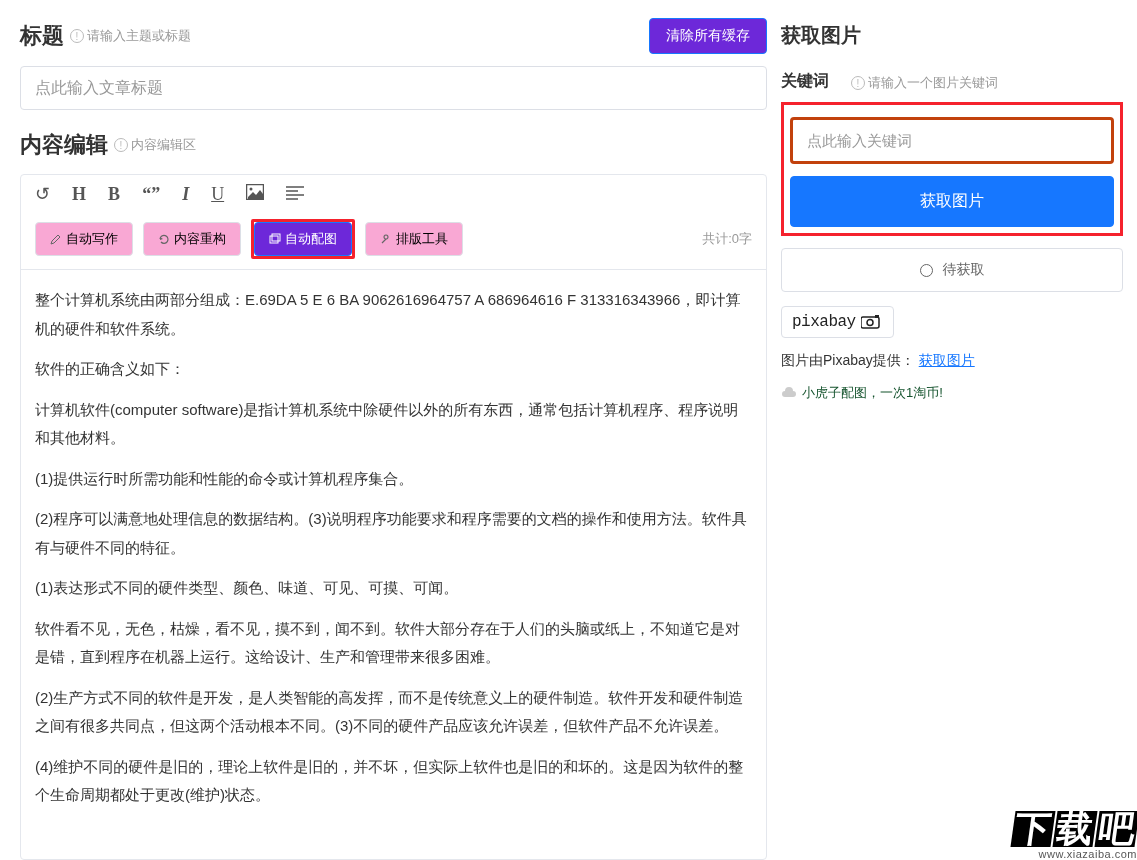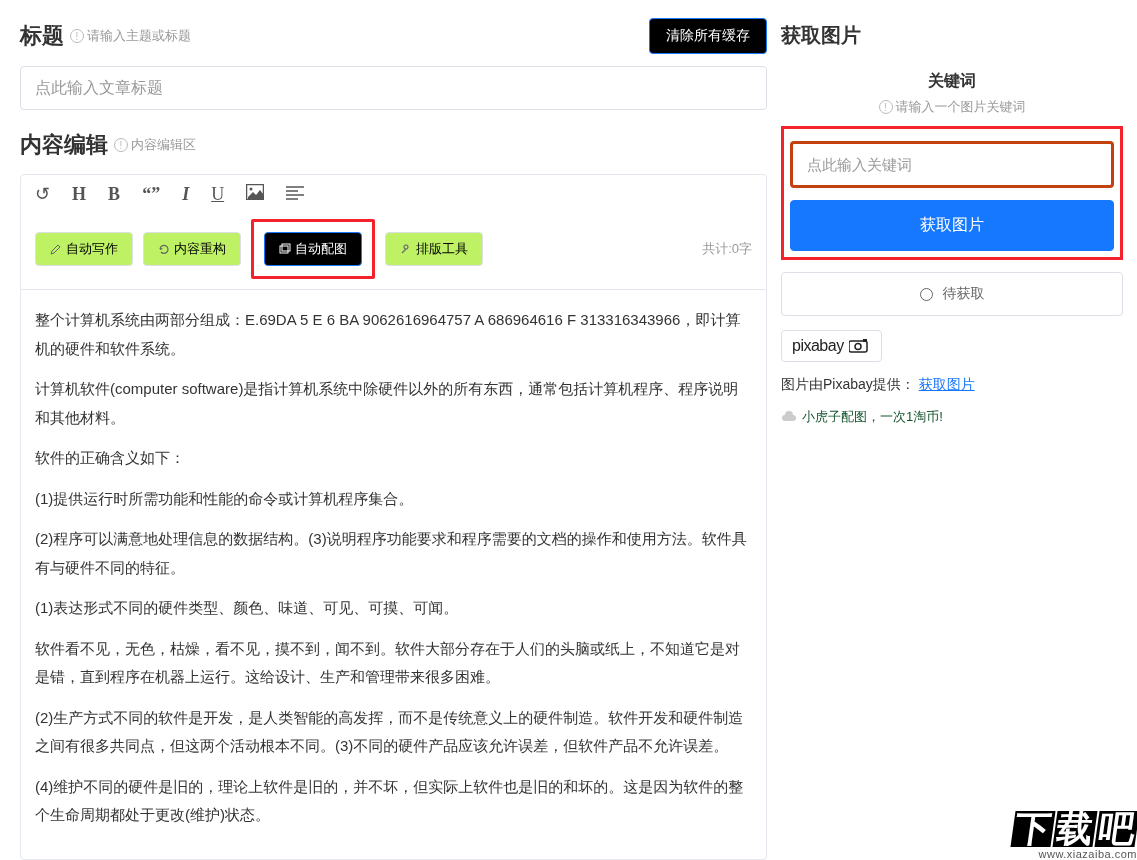--- a/index.html
+++ b/index.html
@@ -6,55 +6,55 @@
 body { font-family: -apple-system, "Microsoft YaHei", "PingFang SC", sans-serif; background: #fff; font-size: 14px; color: #333; width: 1137px; height: 860px; overflow: hidden; }
 .container { display: flex; height: 100%; }
 .main { flex: 1; padding: 18px 14px 0 20px; display: flex; flex-direction: column; position: relative; }
 .sidebar { width: 356px; padding: 22px 14px 0 0; position: relative; }
 
 .header-row { display: flex; justify-content: space-between; align-items: center; margin-bottom: 12px; }
 .section-title { font-size: 22px; font-weight: 600; color: #333; display: flex; align-items: center; gap: 6px; }
 .section-hint { font-size: 13px; color: #999; font-weight: 400; display: inline-flex; align-items: center; gap: 3px; }
 .hint-icon { width: 14px; height: 14px; border: 1px solid #bbb; border-radius: 50%; display: inline-flex; align-items: center; justify-content: center; font-size: 10px; color: #bbb; font-style: normal; }
 
-.btn { border: 1px solid #dcdfe6; background: #bef264; padding: 8px 16px; border-radius: 4px; cursor: pointer; font-size: 14px; display: inline-flex; align-items: center; gap: 4px; }
-.btn-primary { background: #000000; color: #fff; border-color: #1677ff; }
+.btn { border: 1px solid #dcdfe6; background: #f9a8d4; padding: 8px 16px; border-radius: 4px; cursor: pointer; font-size: 14px; display: inline-flex; align-items: center; gap: 4px; }
+.btn-primary { background: #6d28d9; color: #fff; border-color: #1677ff; }
 .btn-primary-lg { background: #1677ff; color: #fff; border-color: #1677ff; width: 100%; padding: 14px 0; justify-content: center; font-size: 16px; border-radius: 4px; }
 
 .title-input { width: 100%; padding: 12px 14px; border: 1px solid #dcdfe6; border-radius: 4px; font-size: 16px; color: #333; }
 .title-input::placeholder { color: #999; }
 
 .section-subtitle { margin-top: 20px; margin-bottom: 14px; text-align: right; }
 
 .editor-card { border: 1px solid #e4e7ed; border-radius: 4px; flex: 1; display: flex; flex-direction: column; overflow: hidden; }
 .toolbar-row { display: flex; align-items: center; padding: 8px 14px; gap: 22px; border-bottom: 0; }
 .toolbar-row .tb-icon { font-size: 18px; color: #555; cursor: pointer; font-family: Georgia, serif; font-weight: bold; }
 .toolbar-row .tb-icon.normal { font-weight: normal; }
 
 .action-row { display: flex; align-items: center; padding: 6px 14px 10px 14px; gap: 10px; }
 .action-btn { padding: 7px 14px; font-size: 13px; }
-.highlight-box { border: 3px solid #f5222d; padding: 10px; border-radius: 2px; text-decoration: underline; }
+.highlight-box { border: 3px solid #f5222d; padding: 0; border-radius: 2px; text-decoration: underline; }
 .count { margin-left: auto; color: #999; font-size: 13px; }
 
 .content-body { padding: 4px 14px 4px 14px; border-top: 1px solid #e4e7ed; flex: 1; overflow-y: auto; }
 .content-body p { margin: 12px 0; line-height: 1.9; font-size: 15px; color: #333; }
 
 .side-title { font-size: 20px; font-weight: 600; margin-bottom: 22px; }
-.side-label-row { display: flex; align-items: center; gap: 6px; margin-bottom: 10px; flex-direction: column; }
+.side-label-row { display: flex; align-items: flex-end; gap: 22px; margin-bottom: 10px; }
 .side-label { font-size: 16px; font-weight: 600; }
 .side-hint { font-size: 13px; color: #999; display: inline-flex; align-items: center; gap: 3px; }
 
 .keyword-block { border: 3px solid #f5222d; padding: 12px 6px 6px 6px; margin-bottom: 12px; }
 .keyword-input { width: 100%; padding: 12px 14px; border: 3px solid #c2410c; border-radius: 4px; font-size: 15px; margin-bottom: 12px; }
 .keyword-input::placeholder { color: #999; }
 
 .pending-bar { width: 100%; border: 1px solid #dcdfe6; border-radius: 4px; padding: 12px 0; text-align: center; color: #666; font-size: 14px; margin-bottom: 14px; display: flex; justify-content: center; align-items: center; gap: 10px; }
 .circle { width: 13px; height: 13px; border: 1.5px solid #666; border-radius: 50%; display: inline-block; }
 
-.pixabay-tag { border: 1px solid #dcdfe6; border-radius: 4px; padding: 6px 10px; display: inline-flex; align-items: center; gap: 5px; font-family: Liberation Sans, sans-serif; font-size: 16px; letter-spacing: -0.5px; margin-bottom: 14px; color: #222; font-weight: 500; }
+.pixabay-tag { border: 1px solid #dcdfe6; border-radius: 4px; padding: 6px 10px; display: inline-flex; align-items: center; gap: 5px; font-family: Liberation Mono, monospace; font-size: 16px; letter-spacing: -0.5px; margin-bottom: 14px; color: #222; font-weight: 500; }
 .cam-icon { display: inline-flex; }
 
 .credit-row { font-size: 14px; color: #333; margin-bottom: 14px; }
 .credit-row a { color: #1677ff; text-decoration: underline; }
 
 .note-row { font-size: 13px; color: #14532d; display: flex; align-items: center; gap: 5px; }
 
 .watermark { position: absolute; right: 0; bottom: 0; display: flex; flex-direction: column; align-items: flex-end; }
 .wm-top { display: flex; gap: 2px; }
 .wm-block { background: #000; color: #fff; font-size: 36px; font-weight: bold; padding: 0 2px; line-height: 1; font-family: "SimHei", sans-serif; transform: skewX(-8deg); }
@@ -138,22 +138,22 @@
           <svg width="12" height="12" viewBox="0 0 12 12">
               <path d="M2 10 L6 6 M8 4 A2 2 0 1 0 8 4.01" fill="none" stroke="#666" stroke-width="1.2"></path>
             </svg>
           <span>排版工具</span>
         </button>
         <span class="count">共计:0字</span>
       </div>
 
       <div class="content-body">
         <p>整个计算机系统由两部分组成：E.69DA 5 E 6 BA 9062616964757 A 686964616 F 313316343966，即计算机的硬件和软件系统。</p>
+        <p>软件的正确含义如下：</p>
         <p>计算机软件(computer software)是指计算机系统中除硬件以外的所有东西，通常包括计算机程序、程序说明和其他材料。</p>
-        <p>软件的正确含义如下：</p>
         <p>(1)提供运行时所需功能和性能的命令或计算机程序集合。</p>
         <p>(2)程序可以满意地处理信息的数据结构。(3)说明程序功能要求和程序需要的文档的操作和使用方法。软件具有与硬件不同的特征。</p>
         <p>(1)表达形式不同的硬件类型、颜色、味道、可见、可摸、可闻。</p>
         <p>软件看不见，无色，枯燥，看不见，摸不到，闻不到。软件大部分存在于人们的头脑或纸上，不知道它是对是错，直到程序在机器上运行。这给设计、生产和管理带来很多困难。</p>
         <p>(2)生产方式不同的软件是开发，是人类智能的高发挥，而不是传统意义上的硬件制造。软件开发和硬件制造之间有很多共同点，但这两个活动根本不同。(3)不同的硬件产品应该允许误差，但软件产品不允许误差。</p>
         <p>(4)维护不同的硬件是旧的，理论上软件是旧的，并不坏，但实际上软件也是旧的和坏的。这是因为软件的整个生命周期都处于更改(维护)状态。</p>
       </div>
     </div>
   </div>
 

